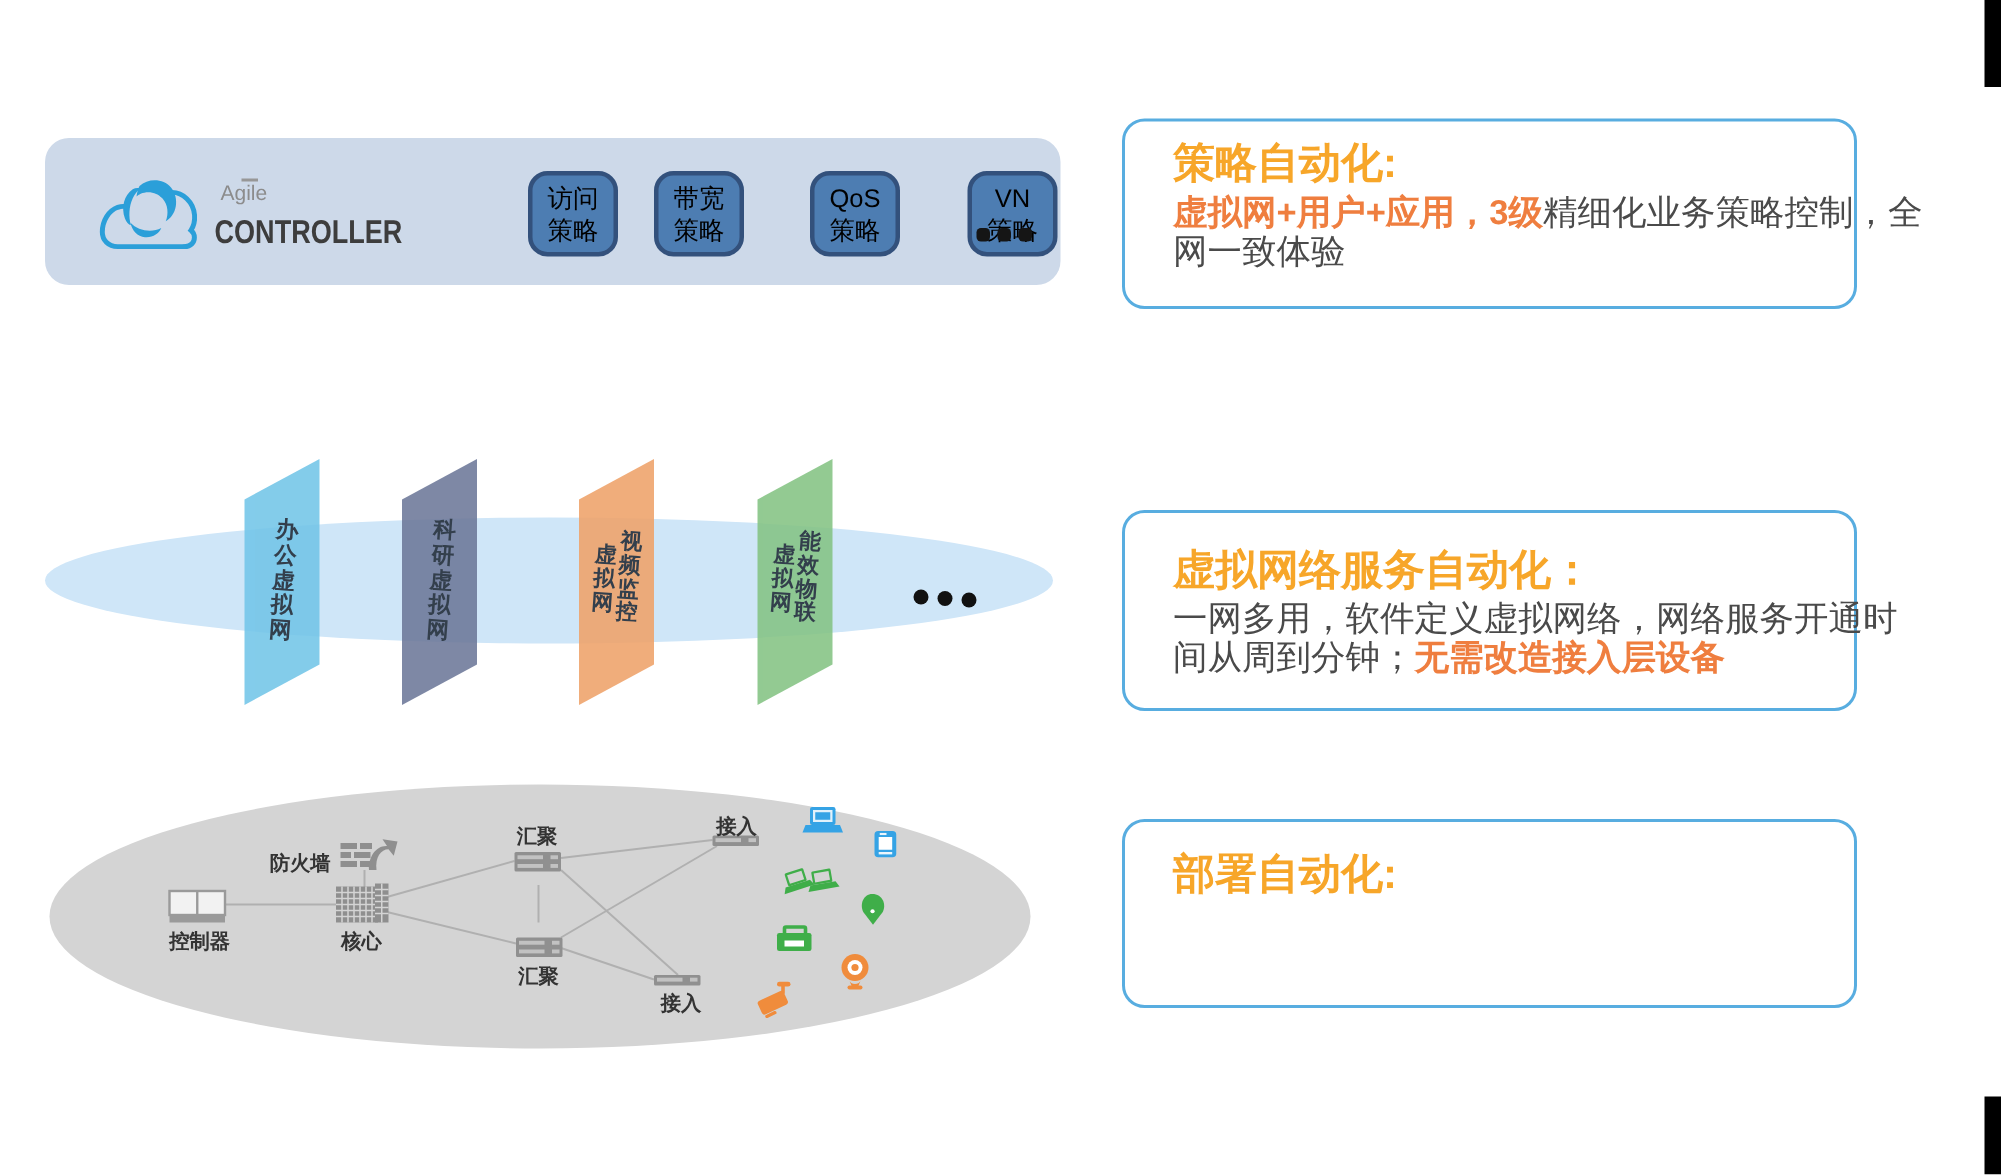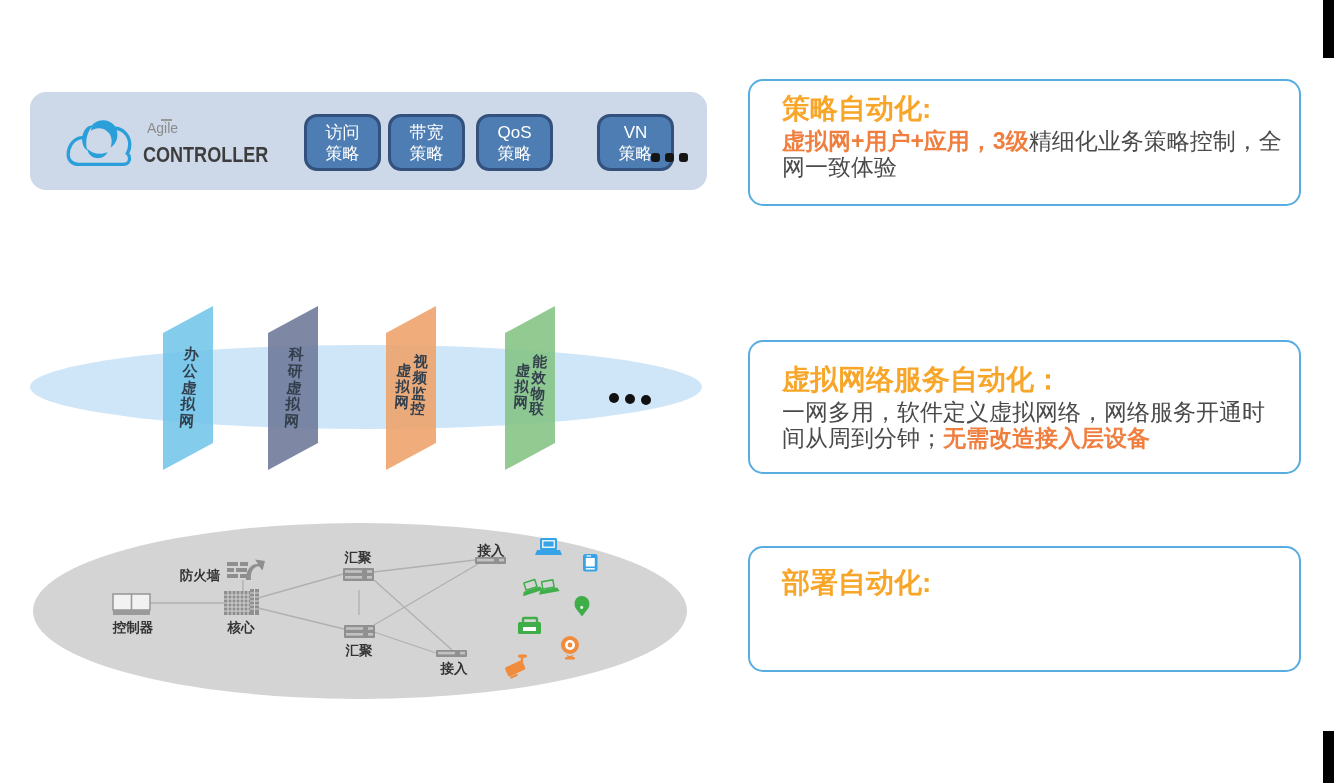--- a/index.html
+++ b/index.html
@@ -3,24 +3,24 @@
 <meta charset="utf-8">
 <style>
   html,body{margin:0;padding:0;}
   body{width:1334px;height:783px;background:#fff;font-family:"Liberation Sans",sans-serif;position:relative;overflow:hidden;}
   .abs{position:absolute;}
   
   .topbar{left:30px;top:92px;width:677px;height:98px;background:#cdd9e9;border-radius:16px;}
   .agile{left:147px;top:120px;font-size:14px;color:#8c8c8c;}
   .gbar{left:161px;top:119px;width:11px;height:2px;background:#979797;}
   .controller{left:143px;top:142px;font-size:22px;font-weight:bold;color:#3d3d3d;transform:scaleX(0.82);transform-origin:0 0;}
-  .sq{top:114px;width:77px;height:57px;background:#4d7db2;border:3px solid #33517c;border-radius:13px;color:#ffffff;font-size:17px;line-height:21px;text-align:center;display:flex;align-items:center;justify-content:center;box-sizing:border-box;}
+  .sq{top:114px;width:60px;height:57px;background:#4d7db2;border:3px solid #33517c;border-radius:13px;color:#000000;font-size:17px;line-height:21px;text-align:center;display:flex;align-items:center;justify-content:center;box-sizing:border-box;margin-left:48px;}
   .dots b{display:inline-block;width:9px;height:9px;border-radius:3px;background:#151515;margin-right:5px;}
   
-  .box{left:748px;width:553px;border:2px solid #58ade0;border-radius:15px;box-sizing:border-box;padding:12px 28px 16px 32px;background:#fff;}
+  .box{left:748px;width:490px;border:2px solid #58ade0;border-radius:15px;box-sizing:border-box;padding:12px 28px 16px 32px;background:#fff;}
   .box h2{margin:0;font-size:28px;line-height:32px;font-weight:bold;color:#f7a629;}
   .box p{margin:3px 0 0 0;font-size:23px;line-height:26px;color:#4a4a4a;white-space:nowrap;}
   .org{color:#ef7e3f;font-weight:bold;}
   
   .vtext{font-size:15px;font-weight:bold;color:#333f4c;line-height:16.8px;text-align:center;width:16px;transform:rotate(4deg);}
   .vcols{display:flex;gap:1px;transform:rotate(4deg);}
   .vcols div{font-size:14.5px;font-weight:bold;color:#333f4c;line-height:15.8px;text-align:center;width:15.5px;}
   .vcols div:first-child{margin-top:10px;}
   .blk{background:#000;width:11px;left:1323px;}
 </style>
@@ -40,21 +40,21 @@
       <path d="M23.5 16.2 C17.8 20 15.6 28.2 18.3 35.6 C19.2 38 20.7 39.6 22.3 40.2 C20.7 34.8 20.9 27.8 23.5 22.2 C24.9 19.2 26.5 17.2 28.4 15.6 C26.8 15.2 25 15.3 23.5 16.2 Z"></path>
       <path d="M28 14 C34 8.5 44 9 49 15 C51.8 18.6 53 23 52.2 27.5 C51.5 31.8 49 35.5 45.5 37.5 C47.5 32.5 47 26.5 43.5 22.5 C40 18.4 33.8 17 28.8 19.2 C27.6 19.8 26.8 20.3 26 21 C26.3 18.4 27 16 28 14 Z"></path>
       <path d="M22 38.5 C27 43.8 36 45.4 42.5 42 C41 45.8 36.6 48.6 31.6 48.1 C26.7 47.6 23 44 22 38.5 Z"></path>
     </g>
   </svg>
   <div class="abs agile">Agile</div>
   <div class="abs gbar"></div>
   <div class="abs controller">CONTROLLER</div>
   <div class="abs sq" style="left:304px;">访问<br>策略</div>
   <div class="abs sq" style="left:388px;">带宽<br>策略</div>
-  <div class="abs sq" style="left:476px;">QoS<br>策略</div>
+  <div class="abs sq" style="left:492px;">QoS<br>策略</div>
   <div class="abs sq" style="left:597px;">VN<br>策略</div>
   <div class="abs dots" style="left:651px;top:148px;"><b></b><b></b><b></b></div>
 
   <div class="abs box" style="top:79px;height:127px;">
     <h2>策略自动化:</h2>
     <p><span class="org">虚拟网+用户+应用，3级</span>精细化业务策略控制，全<br>网一致体验</p>
   </div>
   <div class="abs box" style="top:308px;height:134px;padding-top:22px;margin-top:32px;">
     <h2>虚拟网络服务自动化：</h2>
     <p>一网多用，软件定义虚拟网络，网络服务开通时<br>间从周到分钟；<span class="org">无需改造接入层设备</span></p>

